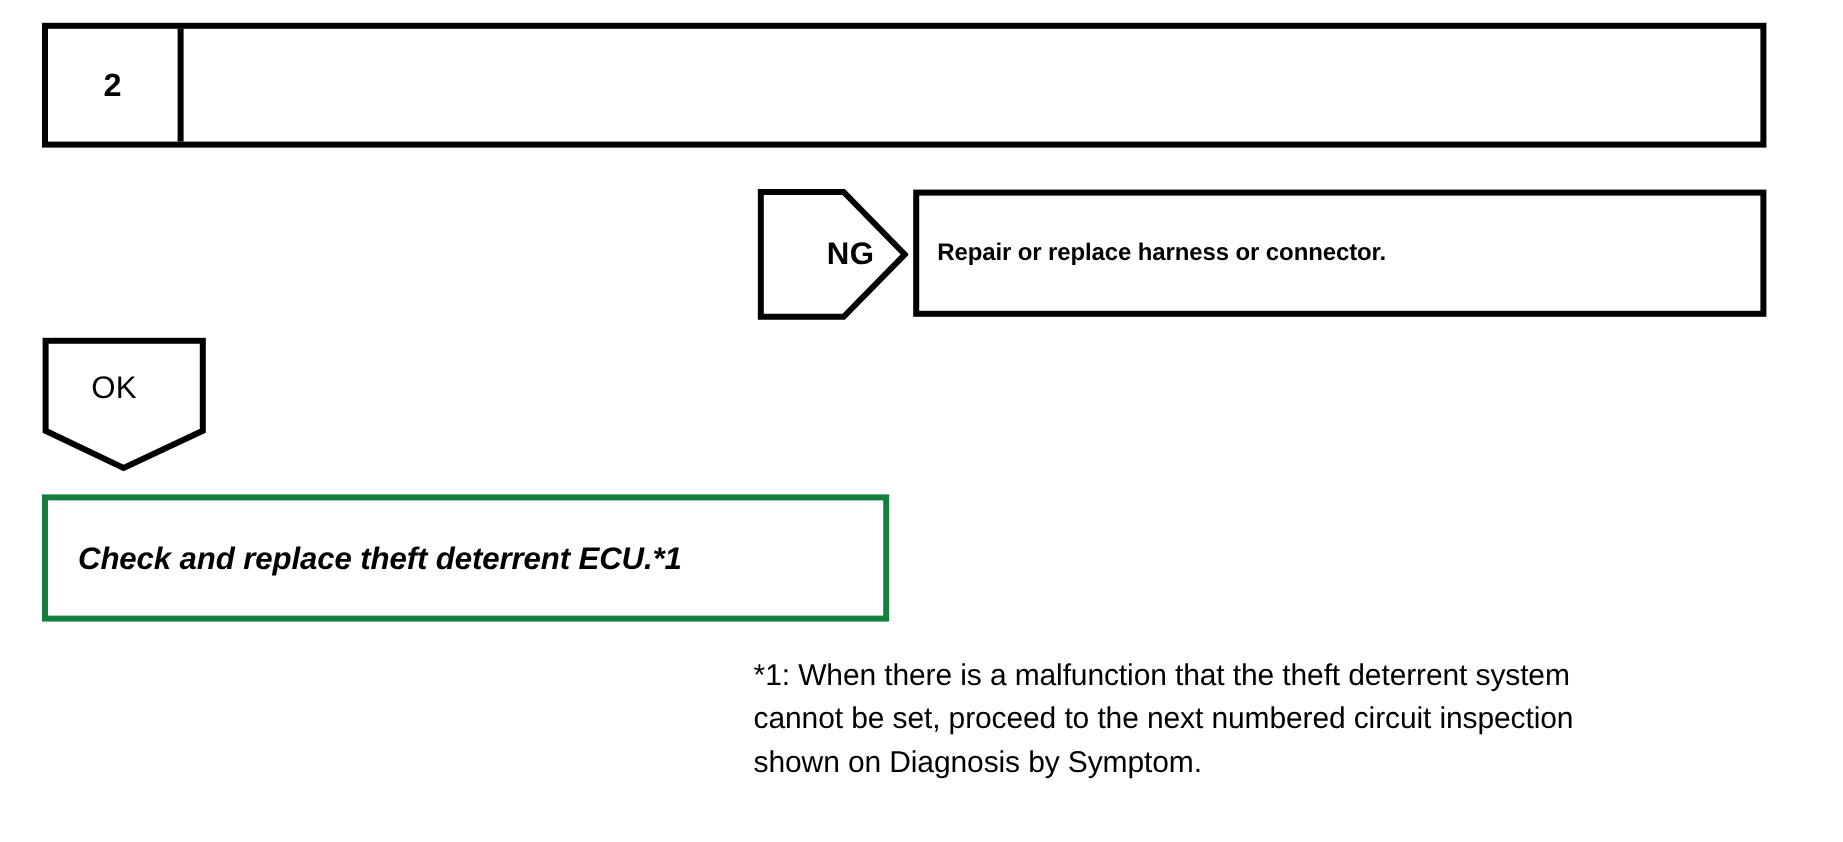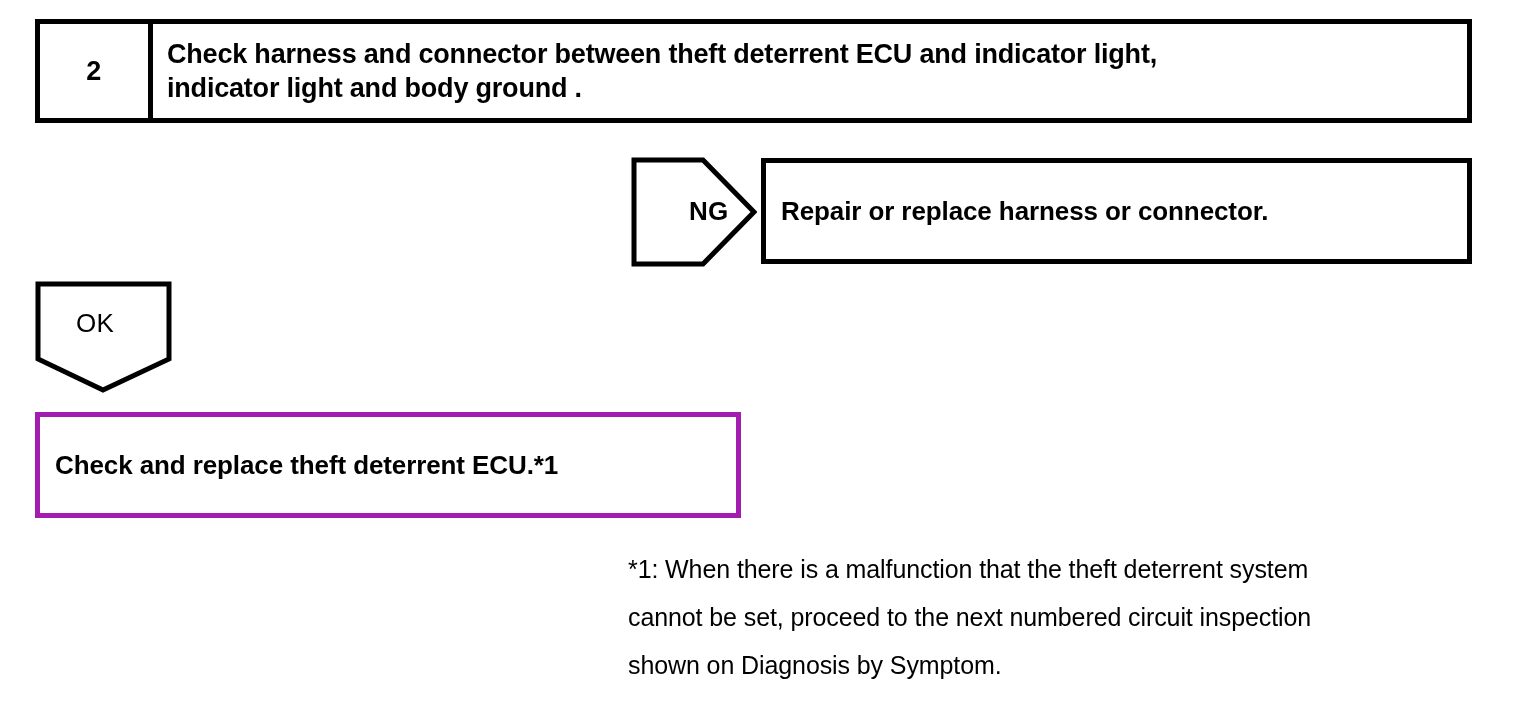--- a/index.html
+++ b/index.html
@@ -81,21 +81,21 @@
     height: 106px;
     border: 5px solid #000;
     box-sizing: border-box;
     display: flex;
     align-items: center;
     padding-left: 15px;
     background: #fff;
   }
   #ng-result-box .box-text {
     font-weight: bold;
-    font-size: 26px;
+    font-size: 20px;
     letter-spacing: -0.1px;
   }
 
   
   #ok-arrow {
     position: absolute;
     left: 35px;
     top: 281px;
     width: 137px;
     height: 112px;
@@ -110,56 +110,53 @@
     letter-spacing: 0.3px;
   }
 
   
   #final-box {
     position: absolute;
     left: 35px;
     top: 412px;
     width: 706px;
     height: 106px;
-    border: 5px solid #a21caf;
+    border: 5px solid #15803d;
     box-sizing: border-box;
     display: flex;
     align-items: center;
-    padding-left: 15px;
+    padding-left: 25px;
     background: #fff;
+    font-style: italic;
   }
   #final-box .box-text {
     font-weight: bold;
     font-size: 26px;
     letter-spacing: -0.1px;
   }
 
   
   #footnote {
     position: absolute;
     left: 628px;
     top: 545px;
     width: 870px;
     font-size: 25px;
-    line-height: 48px;
+    line-height: 36px;
     font-weight: normal;
     letter-spacing: -0.1px;
     white-space: pre-line;
   }
 </style>
 </head>
 <body>
 
 <div id="step-box">
   <div id="step-number-cell">
     <span>2</span>
-  </div>
-  <div id="step-text-cell">
-    <span class="step-text">Check harness and connector between theft deterrent ECU and indicator light,
-indicator light and body ground .</span>
   </div>
 </div>
 
 <div id="ng-arrow">
   <svg width="126" height="110" viewBox="0 0 126 110" xmlns="http://www.w3.org/2000/svg">
     <polygon points="3,3 72,3 123,55 72,107 3,107" fill="#ffffff" stroke="#000000" stroke-width="5" stroke-linejoin="miter"></polygon>
   </svg>
 </div>
 <div id="ng-label">NG</div>
 

